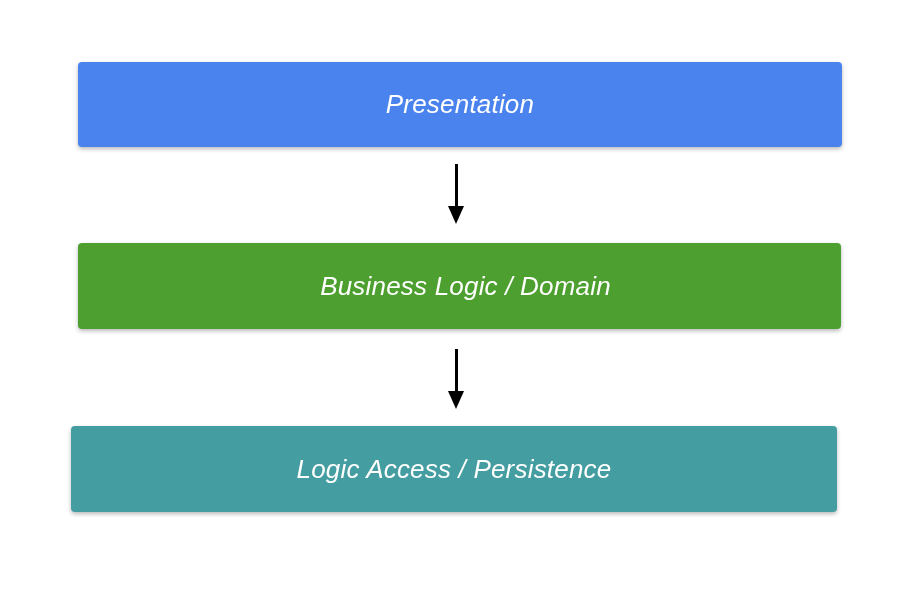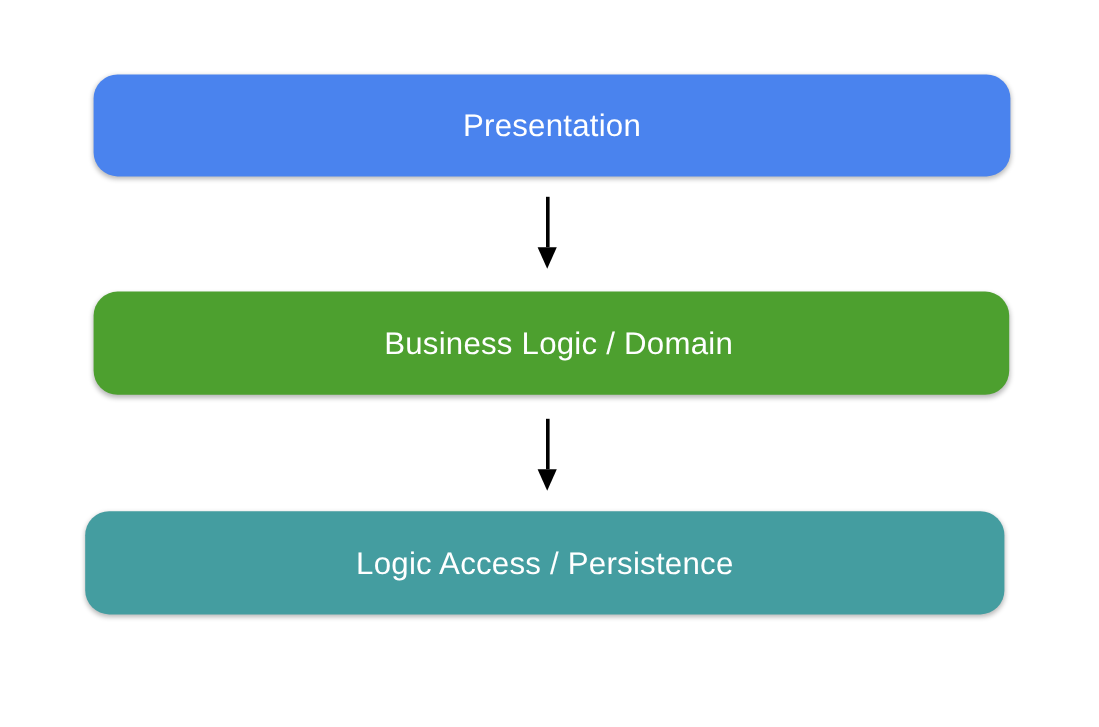--- a/index.html
+++ b/index.html
@@ -9,25 +9,26 @@
     font-family: "Liberation Sans", "DejaVu Sans", sans-serif;
     overflow: hidden;
   }
   .canvas {
     position: relative;
     width: 916px; height: 606px;
     background: #ffffff;
   }
   .layer-box {
     position: absolute;
-    border-radius: 20px;
+    border-radius: 4px;
     display: flex;
     align-items: center;
     justify-content: center;
     box-shadow: 0 2px 4px rgba(0,0,0,0.28);
+    font-style: italic;
   }
   .layer-label {
     color: #ffffff;
     font-size: 26px;
     font-weight: 500;
     letter-spacing: 0.2px;
     white-space: nowrap;
   }
   .box-presentation { left: 78px;  top: 62px;  width: 764px; height: 85px; }
   .box-business     { left: 78px;  top: 243px; width: 763px; height: 86px; padding-left: 12px; }

